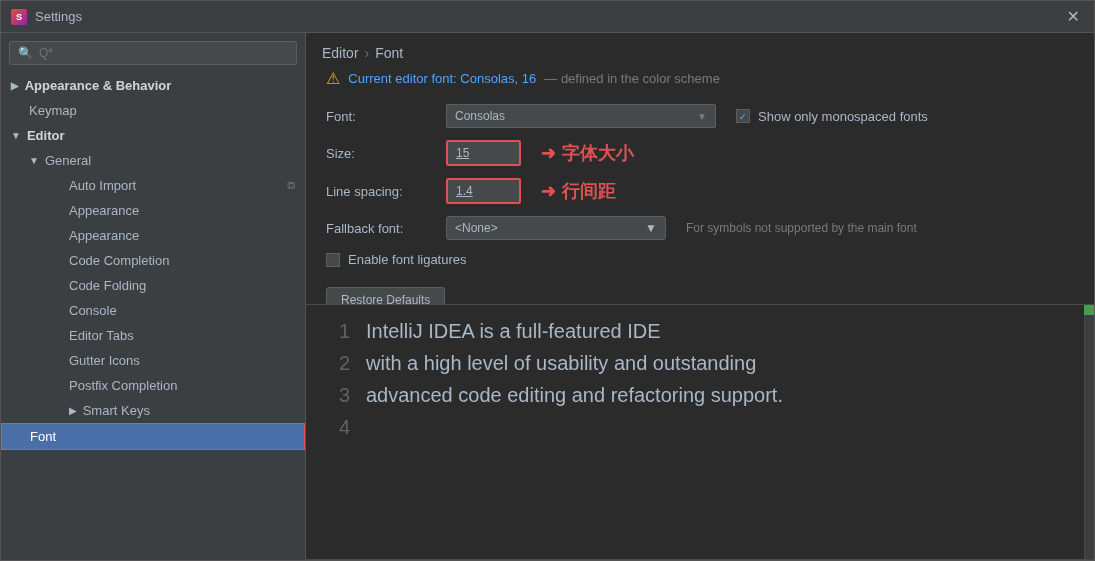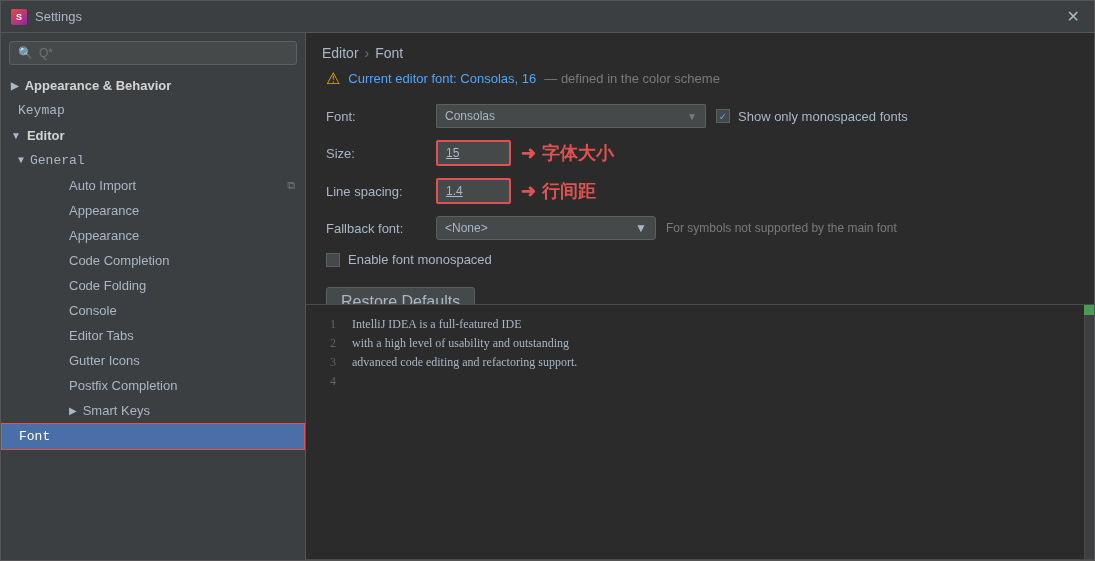--- a/index.html
+++ b/index.html
@@ -99,21 +99,21 @@
     }
     .sidebar-item.selected {
       background: #4a6ea8;
       color: white;
       border: 1px solid #e05252;
     }
     .sidebar-item.section-header {
       font-weight: bold;
       color: #d4d4d4;
     }
-    .sidebar-item.sub { padding-left: 17px; font-family: Liberation Mono, monospace; }
+    .sidebar-item.sub { padding-left: 28px; }
     .sidebar-item.sub2 { padding-left: 68px; }
     .triangle {
       font-size: 10px;
       color: #a9b7c6;
     }
     
     .main {
       flex: 1;
       background: #2b2b2b;
       display: flex;
@@ -142,20 +142,21 @@
       margin-bottom: 16px;
       font-size: 13px;
     }
     .warning-icon { color: #f0a500; font-size: 16px; }
     .warning-text-highlight { color: #4ea6ff; }
     .warning-text-muted { color: #7a7a7a; }
     .form-row {
       display: flex;
       align-items: center;
       margin-bottom: 12px;
+      gap: 10px;
     }
     .form-label {
       width: 110px;
       color: #a9b7c6;
       flex-shrink: 0;
     }
     .font-dropdown {
       width: 270px;
       background: #45494a;
       border: 1px solid #5a5f62;
@@ -245,40 +246,40 @@
       background: #45494a;
       display: inline-block;
       flex-shrink: 0;
     }
     .restore-btn {
       background: #45494a;
       border: 1px solid #5a5f62;
       border-radius: 3px;
       padding: 5px 14px;
       color: #a9b7c6;
-      font-size: 16px;
+      font-size: 12px;
       cursor: pointer;
       margin: 8px 0 14px;
     }
     .preview-area {
       background: #2b2b2b;
       border: 1px solid #4a4a4a;
       border-left: none;
       border-right: none;
       padding: 10px 0;
       position: relative;
       flex: 1;
       min-height: 120px;
       overflow: hidden;
     }
     .preview-lines {
-      font-family: Liberation Serif, serif;
-      font-size: 12px;
+      font-family: Liberation Sans, sans-serif;
+      font-size: 20px;
       line-height: 1.6;
-      padding-left: 10px;
+      padding-left: 24px;
     }
     .line-num {
       color: #606366;
       display: inline-block;
       width: 20px;
       text-align: right;
       margin-right: 16px;
       user-select: none;
     }
     .code-text { color: #a9b7c6; }
@@ -449,21 +450,21 @@
           <div class="fallback-dropdown">
             <span>&lt;None&gt;</span>
             <span class="arrow">▼</span>
           </div>
           <span class="fallback-hint">For symbols not supported by the main font</span>
         </div>
 
         
         <div class="ligatures-row">
           <div class="checkbox-unchecked"></div>
-          <span>Enable font monospaced</span>
+          <span>Enable font ligatures</span>
         </div>
 
         
         <button class="restore-btn">Restore Defaults</button>
       </div>
 
       <div class="preview-area">
         <div class="preview-lines">
           <div>
             <span class="line-num">1</span><span class="code-text">IntelliJ IDEA is a full-featured IDE</span>

